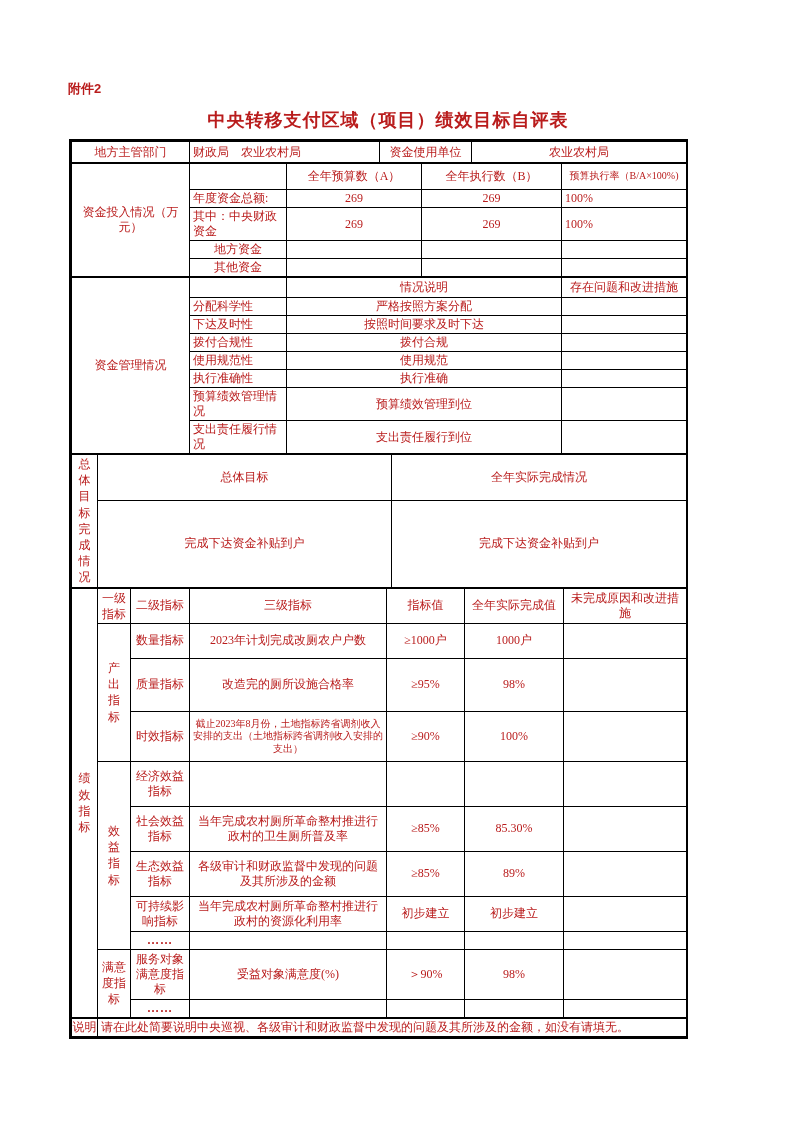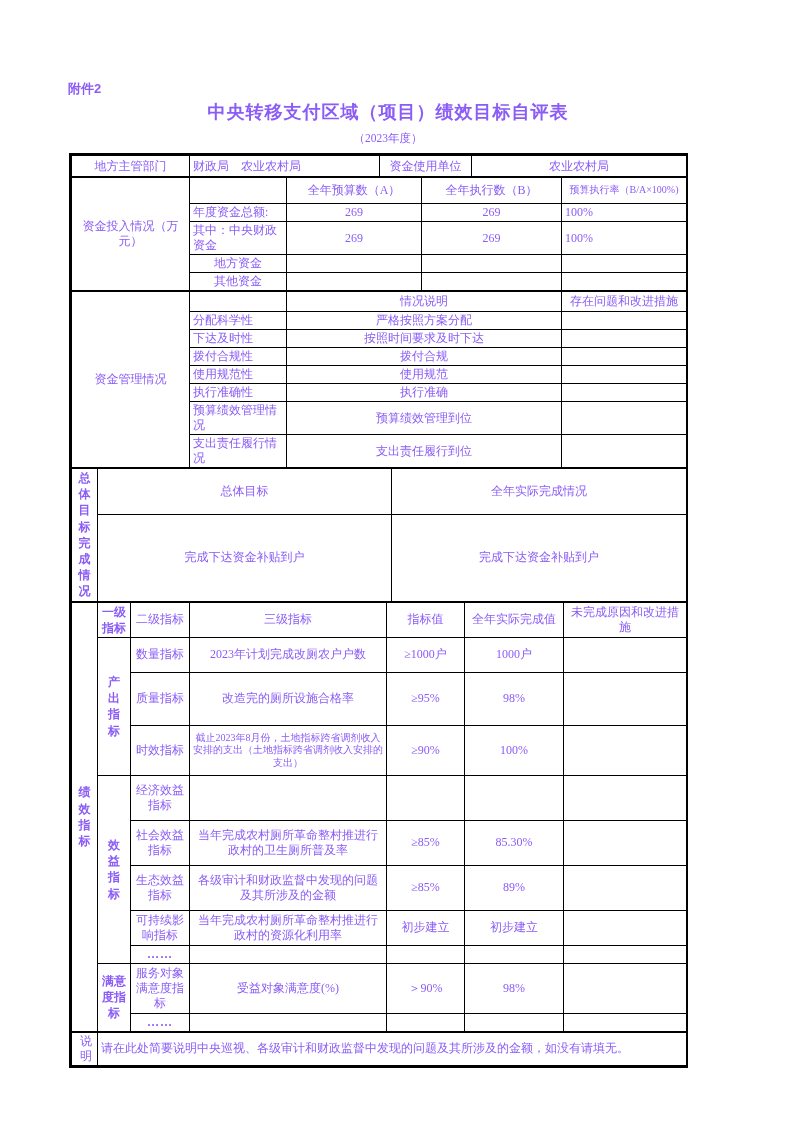--- a/index.html
+++ b/index.html
@@ -1,33 +1,33 @@
 <!DOCTYPE html>
 <html><head>
 <meta charset="utf-8">
 <style>
   * { box-sizing: border-box; margin: 0; padding: 0; }
   html,body { background:#888; }
   .page {
     width: 793px; height: 1122px;
     background: #fff;
-    color: #8b5cf6;
+    color: #b91c1c;
     font-family: "Liberation Serif", serif;
     position: relative;
     padding-top: 80px;
     margin: 0 auto;
     overflow: hidden;
   }
   .attachment {
     margin-left: 68px;
     font-size: 13px;
     font-weight: bold;
     font-family: "Liberation Sans", sans-serif;
   }
-  .title-wrap { width: 640px; margin: 2px 0 0 68px; text-align: center; }
+  .title-wrap { width: 640px; margin: 10px 0 0 68px; text-align: center; }
   .doc-title {
     font-size: 18px;
     font-weight: bold;
     font-family: "Liberation Sans", sans-serif;
     letter-spacing: 1px;
   }
   .doc-subtitle { font-size: 11.5px; margin-top: 7px; }
 
   .table-wrap {
     width: 619px;
@@ -43,35 +43,34 @@
     border: 1px solid #000;
     font-size: 12px;
     line-height: 1.25;
     text-align: center;
     vertical-align: middle;
     padding: 1px 3px;
     overflow: hidden;
     word-break: break-all;
   }
   .tl { text-align: left; font-family: Liberation Serif, serif; }
-  .vtext { white-space: pre-line; line-height: 1.35; padding: 1px 1px; font-weight: bold; }
+  .vtext { white-space: pre-line; line-height: 1.35; padding: 1px 1px; }
   .thickb td { border-bottom-width: 2px; }
   .small { font-size: 10px; }
   .dots { font-weight: bold; letter-spacing: 1px; }
 </style>
 </head>
 <body>
 
 <div class="page">
 
   <div class="attachment">附件2</div>
 
   <div class="title-wrap">
     <div class="doc-title">中央转移支付区域（项目）绩效目标自评表</div>
-    <div class="doc-subtitle">（2023年度）</div>
   </div>
 
   <div class="table-wrap">
 
     <table>
       <colgroup>
           <col style="width:118px">
           <col style="width:190px">
           <col style="width:92px">
           <col style="width:215px">
@@ -314,21 +313,21 @@
     </tbody>
       </table>
 
     <table>
       <colgroup>
           <col style="width:26px">
           <col style="width:589px">
         </colgroup>
       <tbody>
           <tr style="height:18px">
-        <td style="padding:1px 8px">说明</td>
+        <td style="padding:1px 0">说明</td>
         <td class="tl">请在此处简要说明中央巡视、各级审计和财政监督中发现的问题及其所涉及的金额，如没有请填无。</td>
       </tr>
     </tbody>
       </table>
 
   </div>
 
 </div>
 
 </body></html>

